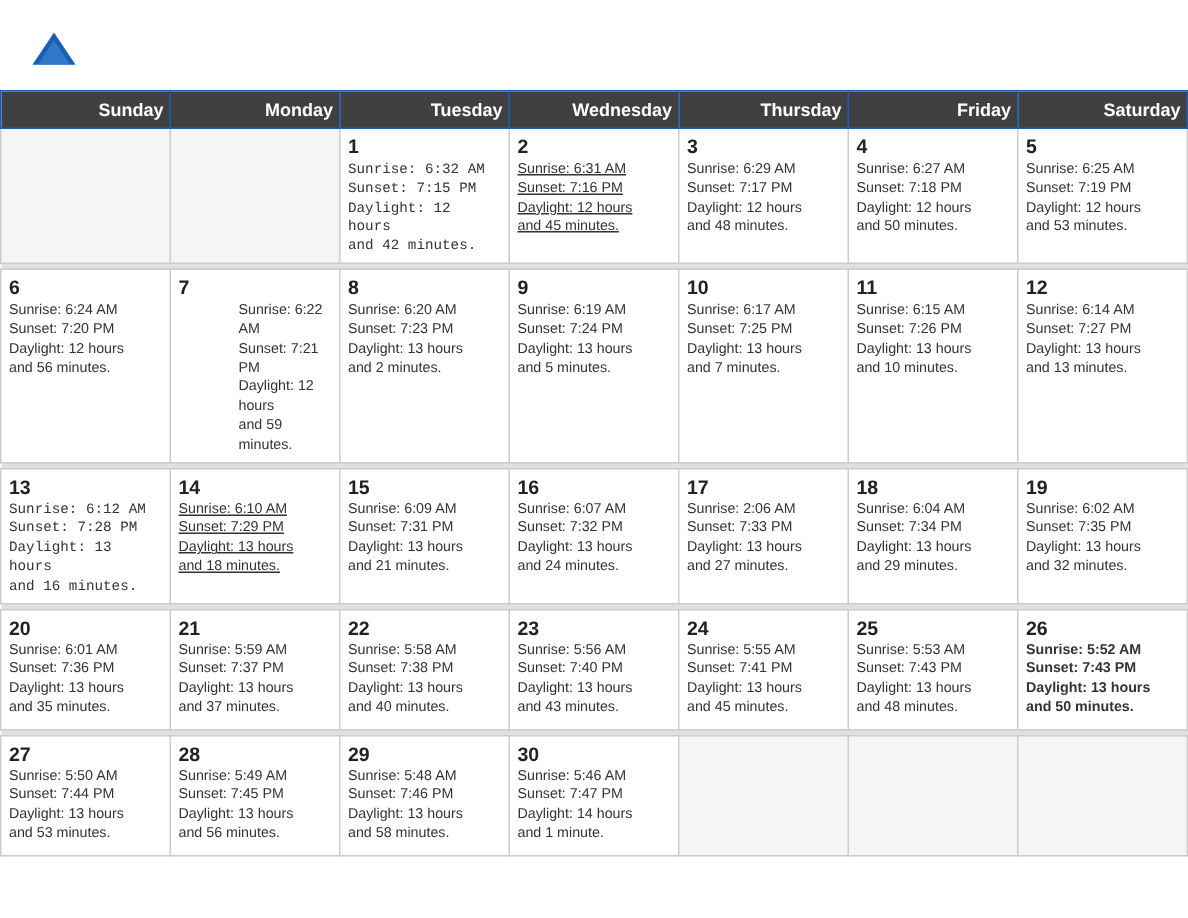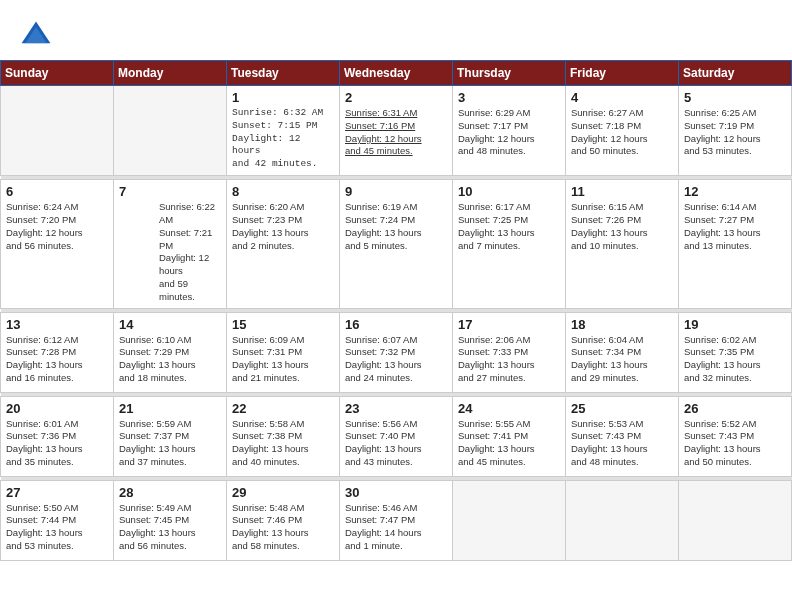--- a/index.html
+++ b/index.html
@@ -54,26 +54,26 @@
       color: #444;
       margin-top: 2px;
     }
     .calendar {
       width: 100%;
       border-collapse: collapse;
       margin: 0;
       table-layout: fixed;
     }
     .calendar th {
-      background: #7f1d1d;
+      background: #404040;
       color: #fff;
       font-size: 12px;
       font-weight: bold;
       padding: 5px 4px;
-      text-align: left;
+      text-align: right;
       border: 1px solid #1a5fb4;
     }
     .calendar td {
       border: 1px solid #ccc;
       vertical-align: top;
       padding: 4px 5px;
       font-size: 10px;
       color: #333;
       background: #fff;
       min-height: 80px;
@@ -220,28 +220,28 @@
 Daylight: 13 hours
 and 13 minutes.</div>
         </td>
       </tr>
       <tr>
         <td colspan="7" style="height: 4px; padding: 0px; background: rgb(224, 224, 224); border: none;"></td>
       </tr>
       <tr>
         <td>
           <span class="day-num">13</span>
-          <div class="day-info" style="white-space: pre-line;">Sunrise: 6:12 AM
+          <div class="day-info" style="white-space: pre-line; font-family: Liberation Mono, monospace;">Sunrise: 6:12 AM
 Sunset: 7:28 PM
 Daylight: 13 hours
 and 16 minutes.</div>
         </td>
         <td>
           <span class="day-num">14</span>
-          <div class="day-info" style="white-space: pre-line;">Sunrise: 6:10 AM
+          <div class="day-info" style="white-space: pre-line; text-decoration: underline;">Sunrise: 6:10 AM
 Sunset: 7:29 PM
 Daylight: 13 hours
 and 18 minutes.</div>
         </td>
         <td>
           <span class="day-num">15</span>
           <div class="day-info" style="white-space: pre-line;">Sunrise: 6:09 AM
 Sunset: 7:31 PM
 Daylight: 13 hours
 and 21 minutes.</div>
@@ -316,21 +316,21 @@
         </td>
         <td>
           <span class="day-num">25</span>
           <div class="day-info" style="white-space: pre-line;">Sunrise: 5:53 AM
 Sunset: 7:43 PM
 Daylight: 13 hours
 and 48 minutes.</div>
         </td>
         <td>
           <span class="day-num">26</span>
-          <div class="day-info" style="white-space: pre-line;">Sunrise: 5:52 AM
+          <div class="day-info" style="white-space: pre-line; font-weight: bold;">Sunrise: 5:52 AM
 Sunset: 7:43 PM
 Daylight: 13 hours
 and 50 minutes.</div>
         </td>
       </tr>
       <tr>
         <td colspan="7" style="height: 4px; padding: 0px; background: rgb(224, 224, 224); border: none;"></td>
       </tr>
       <tr>
         <td>

